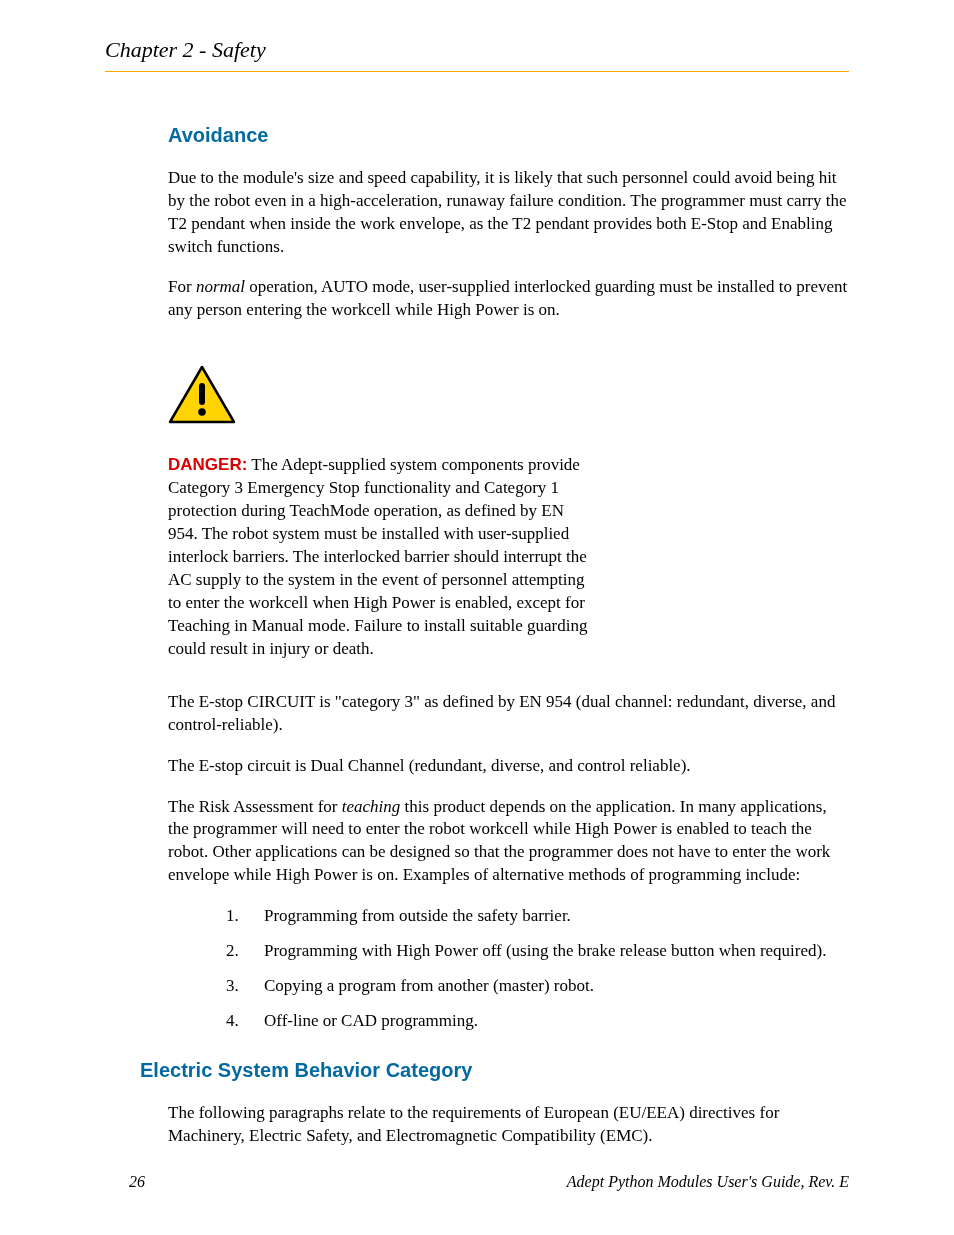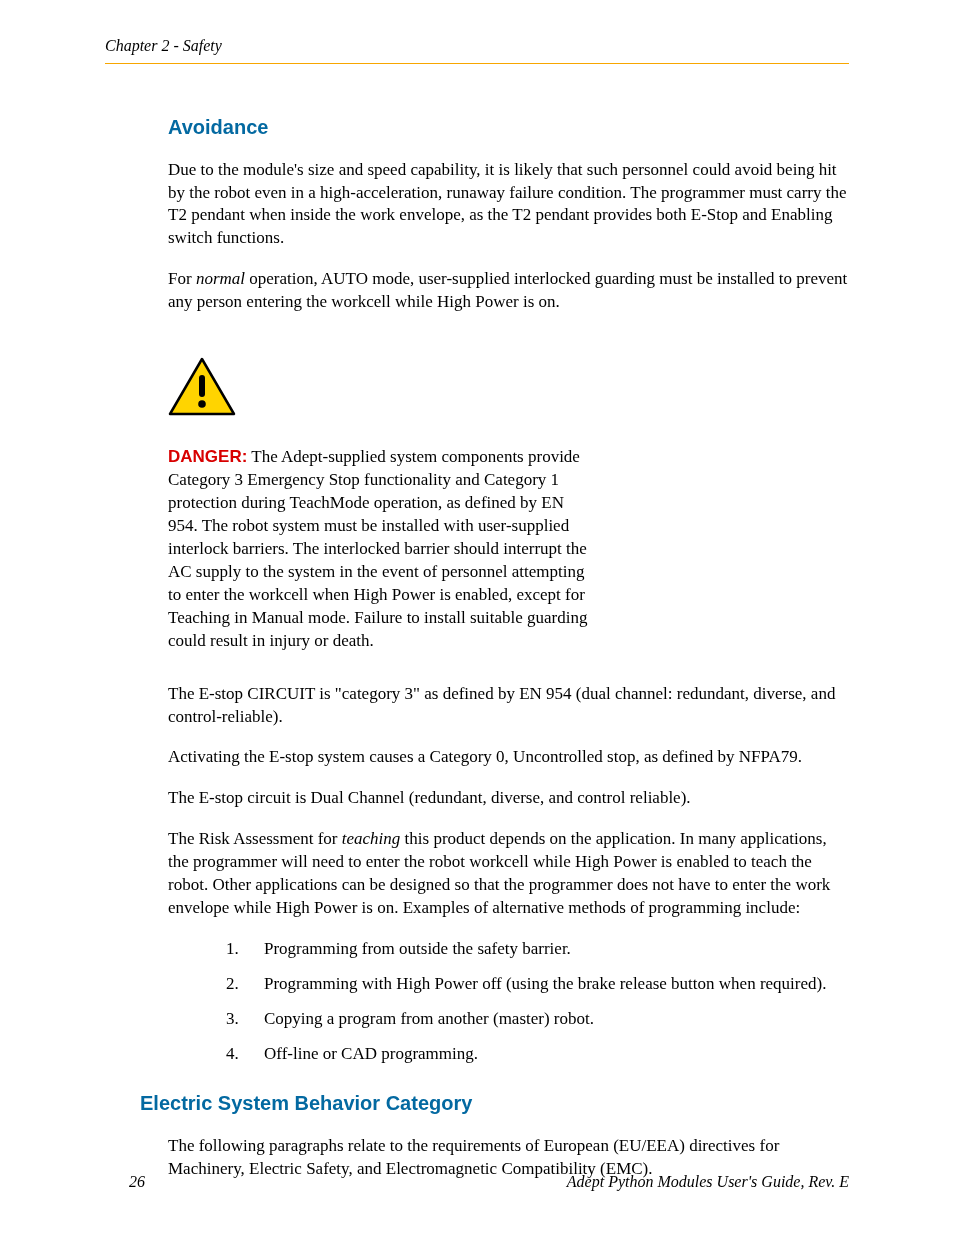--- a/index.html
+++ b/index.html
@@ -7,21 +7,21 @@
   body {
     font-family: "Palatino Linotype", "Book Antiqua", Palatino, Georgia, serif;
     color: #000;
     font-size: 17px;
     line-height: 1.35;
     padding: 35px 105px 0 105px;
     position: relative;
   }
   .running-head {
     font-style: italic;
-    font-size: 16px;
+    font-size: 22px;
     padding-bottom: 6px;
     border-bottom: 1px solid #f7a600;
   }
   .content {
     padding: 50px 0 0 35px;
   }
   h2.blue {
     font-family: "Trebuchet MS", Arial, sans-serif;
     color: #0369a1;
     font-size: 20px;
@@ -100,21 +100,20 @@
         <rect x="31" y="18" width="6" height="22" rx="3" fill="#000"></rect>
         <circle cx="34" cy="47" r="3.8" fill="#000"></circle>
       </svg>
     </div>
     <div class="danger-text">
       <span class="danger-label">DANGER:</span><span> The Adept-supplied system components provide Category 3 Emergency Stop functionality and Category 1 protection during TeachMode operation, as defined by EN 954. The robot system must be installed with user-supplied interlock barriers. The interlocked barrier should interrupt the AC supply to the system in the event of personnel attempting to enter the workcell when High Power is enabled, except for Teaching in Manual mode. Failure to install suitable guarding could result in injury or death.</span>
     </div>
   </div>
 
   <p>The E-stop CIRCUIT is "category 3" as defined by EN 954 (dual channel: redundant, diverse, and control-reliable).</p>
-  <p>Activating the E-stop system causes a Category 0, Uncontrolled stop, as defined by NFPA79.</p>
   <p>The E-stop circuit is Dual Channel (redundant, diverse, and control reliable).</p>
 
   <p>
     <span>The Risk Assessment for </span><span class="italic">teaching</span><span> this product depends on the application. In many applications, the programmer will need to enter the robot workcell while High Power is enabled to teach the robot. Other applications can be designed so that the programmer does not have to enter the work envelope while High Power is on. Examples of alternative methods of programming include:</span>
   </p>
 
   <ol class="numlist">
     <li>Programming from outside the safety barrier.</li>
     <li>Programming with High Power off (using the brake release button when required).</li>
     <li>Copying a program from another (master) robot.</li>

